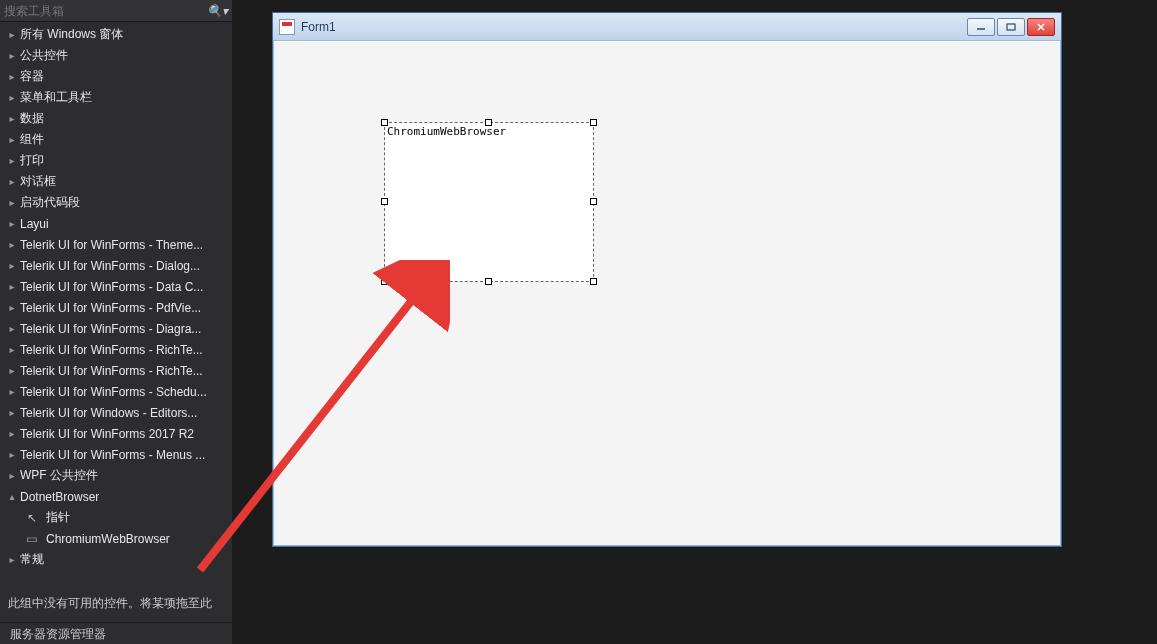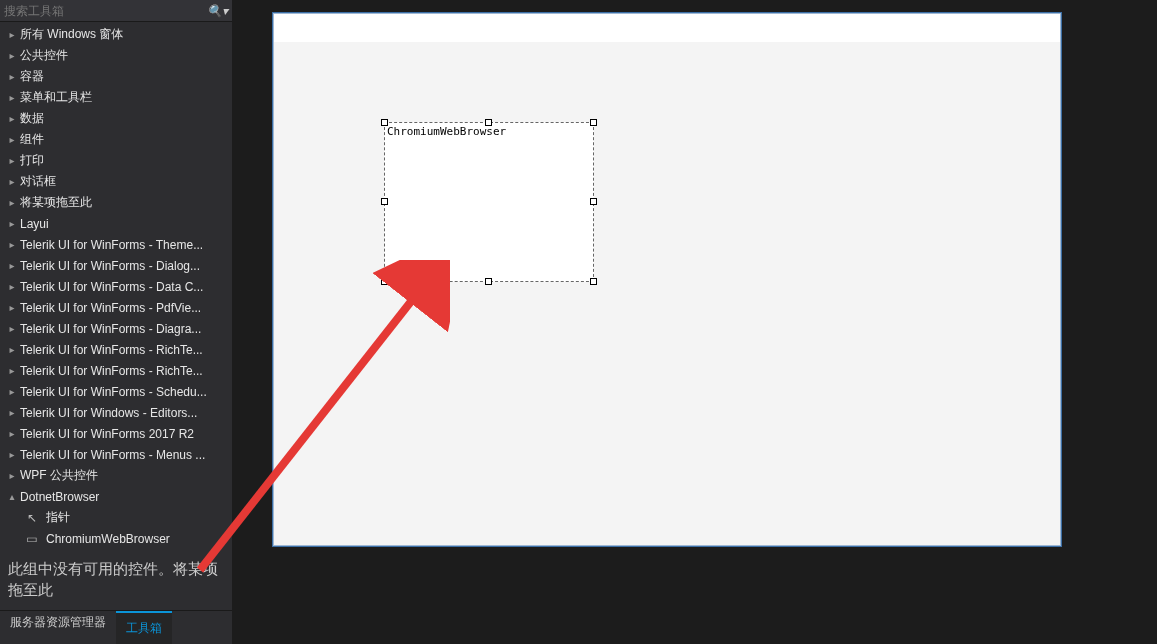--- a/index.html
+++ b/index.html
@@ -64,28 +64,29 @@
   }
   .tool-item.child{
     padding-left:24px;
   }
   .tool-item .ico{
     width:16px;text-align:center;margin-right:6px;color:#bbb;
   }
   .toolbox-empty{
     padding:6px 8px 10px;
     color:#ccc;
-    font-size:15px;
+    font-size:12px;
     line-height:1.4;
   }
   .bottom-tabs{
     display:flex;
-    height:34px;
+    height:22px;
     background:#2d2d30;
     border-top:1px solid #1a1a1a;
+    flex-direction:column;
   }
   .bottom-tab{
     padding:3px 10px;
     font-size:12px;
     color:#ccc;
     cursor:default;
   }
   .bottom-tab.active{
     color:#0b94d8;
     border-top:2px solid #0b94d8;
@@ -221,21 +222,21 @@
       <div class="tool-item">
         <span class="arrow">▸</span>
         <span>打印</span>
       </div>
       <div class="tool-item">
         <span class="arrow">▸</span>
         <span>对话框</span>
       </div>
       <div class="tool-item">
         <span class="arrow">▸</span>
-        <span>将某项拖至此</span>
+        <span>启动代码段</span>
       </div>
       <div class="tool-item">
         <span class="arrow">▸</span>
         <span>Layui</span>
       </div>
       <div class="tool-item">
         <span class="arrow">▸</span>
         <span>Telerik UI for WinForms - Theme...</span>
       </div>
       <div class="tool-item">
@@ -304,20 +305,42 @@
 
   <div class="bottom-tabs">
     <div class="bottom-tab">服务器资源管理器</div>
     <div class="bottom-tab active">工具箱</div>
   </div>
 </div>
 
 <div class="designer-area">
   <div class="form-surface">
     <div class="form-window">
+      <div class="titlebar">
+        <div class="form-ico"></div>
+        <div class="title-text">Form1</div>
+        <div class="win-controls">
+          <div class="win-btn">
+            <svg width="10" height="8">
+                <line x1="1" y1="6" x2="9" y2="6" stroke="#314a67" stroke-width="1.5"></line>
+              </svg>
+          </div>
+          <div class="win-btn">
+            <svg width="10" height="8">
+                <rect x="1" y="1" width="8" height="6" fill="none" stroke="#314a67" stroke-width="1.2"></rect>
+              </svg>
+          </div>
+          <div class="win-btn close">
+            <svg width="10" height="8">
+                <line x1="2" y1="1" x2="8" y2="7" stroke="#fff" stroke-width="1.5"></line>
+                <line x1="8" y1="1" x2="2" y2="7" stroke="#fff" stroke-width="1.5"></line>
+              </svg>
+          </div>
+        </div>
+      </div>
       <div class="form-client">
         <div class="ctl-sel">
           <span class="ctl-label">ChromiumWebBrowser</span>
           <div class="handle h-nw"></div>
           <div class="handle h-n"></div>
           <div class="handle h-ne"></div>
           <div class="handle h-w"></div>
           <div class="handle h-e"></div>
           <div class="handle h-sw"></div>
           <div class="handle h-s"></div>

